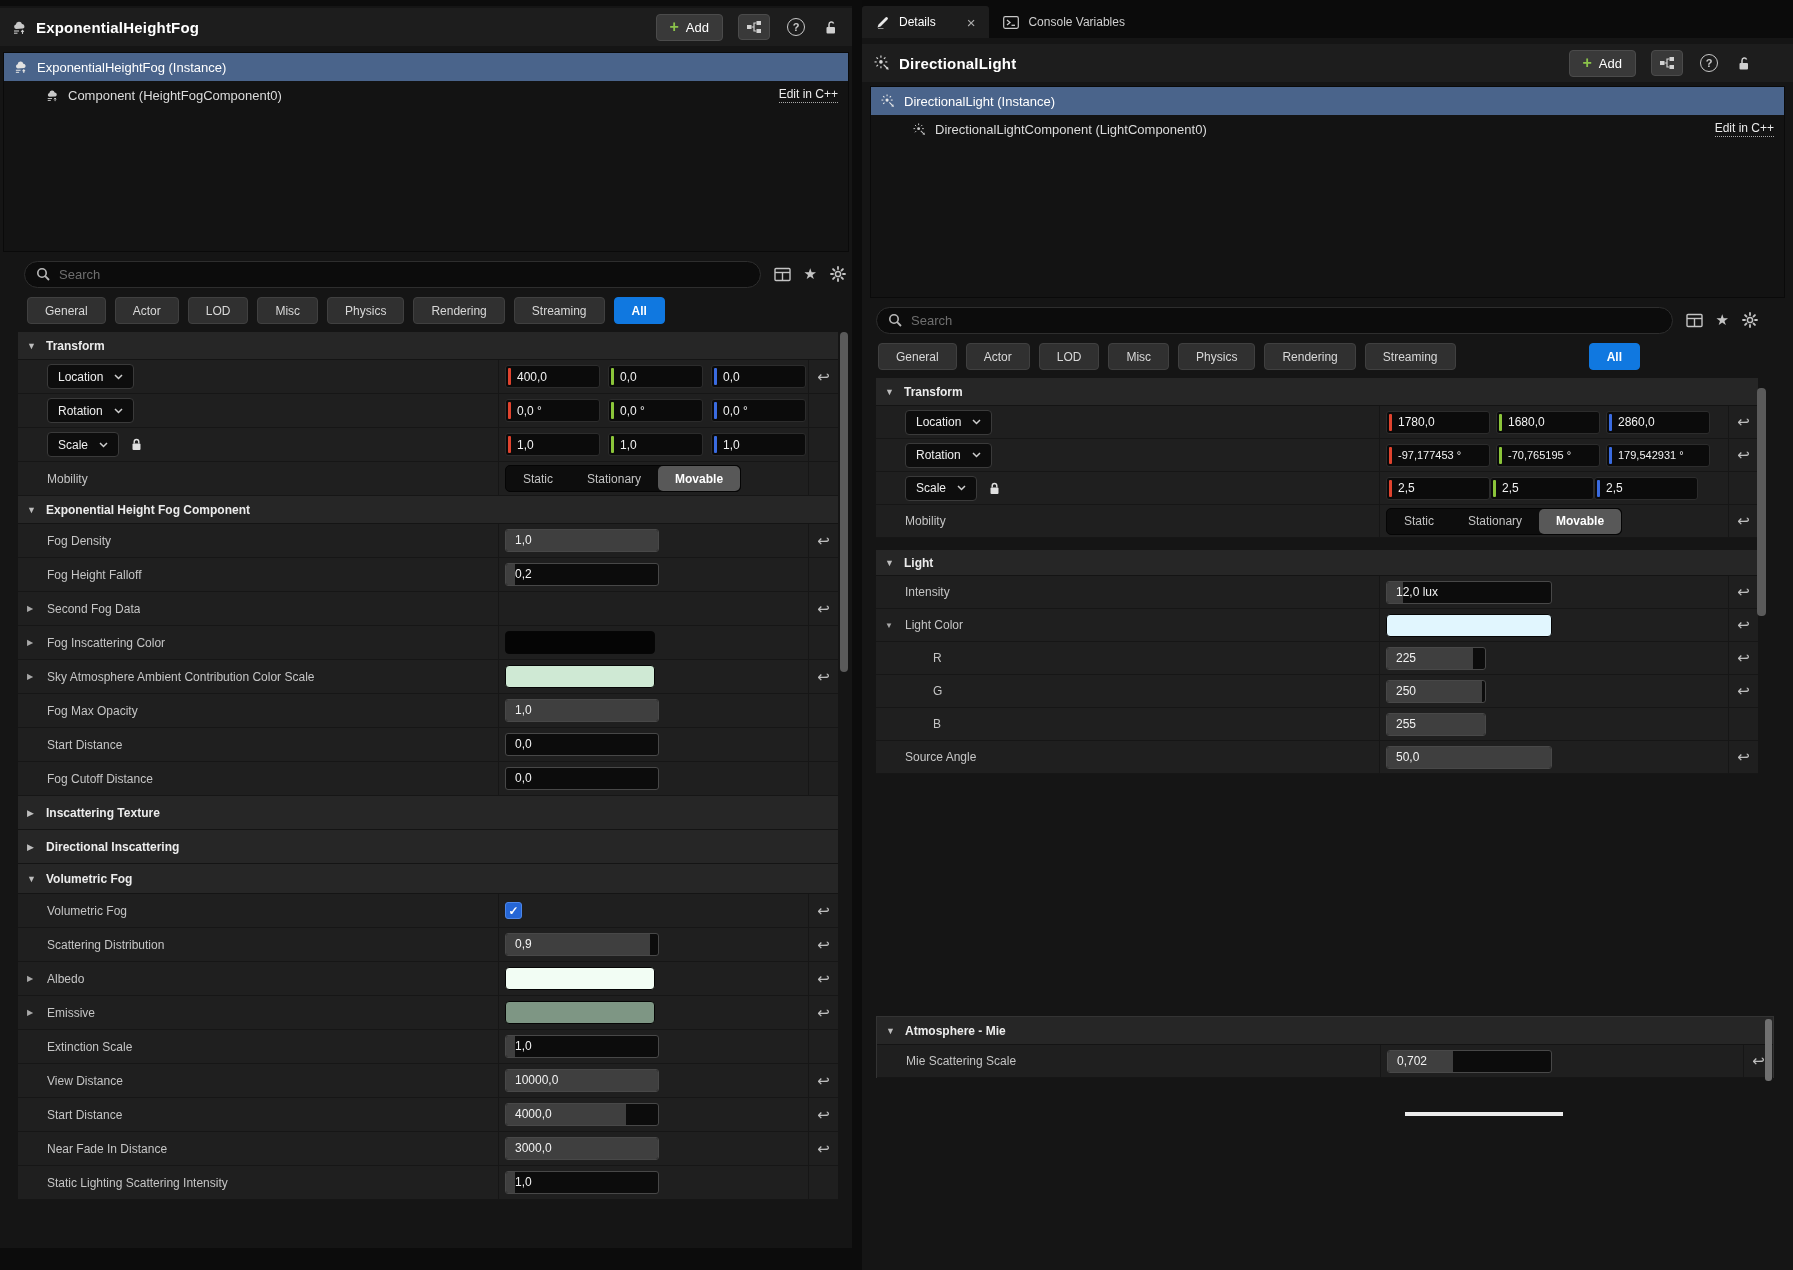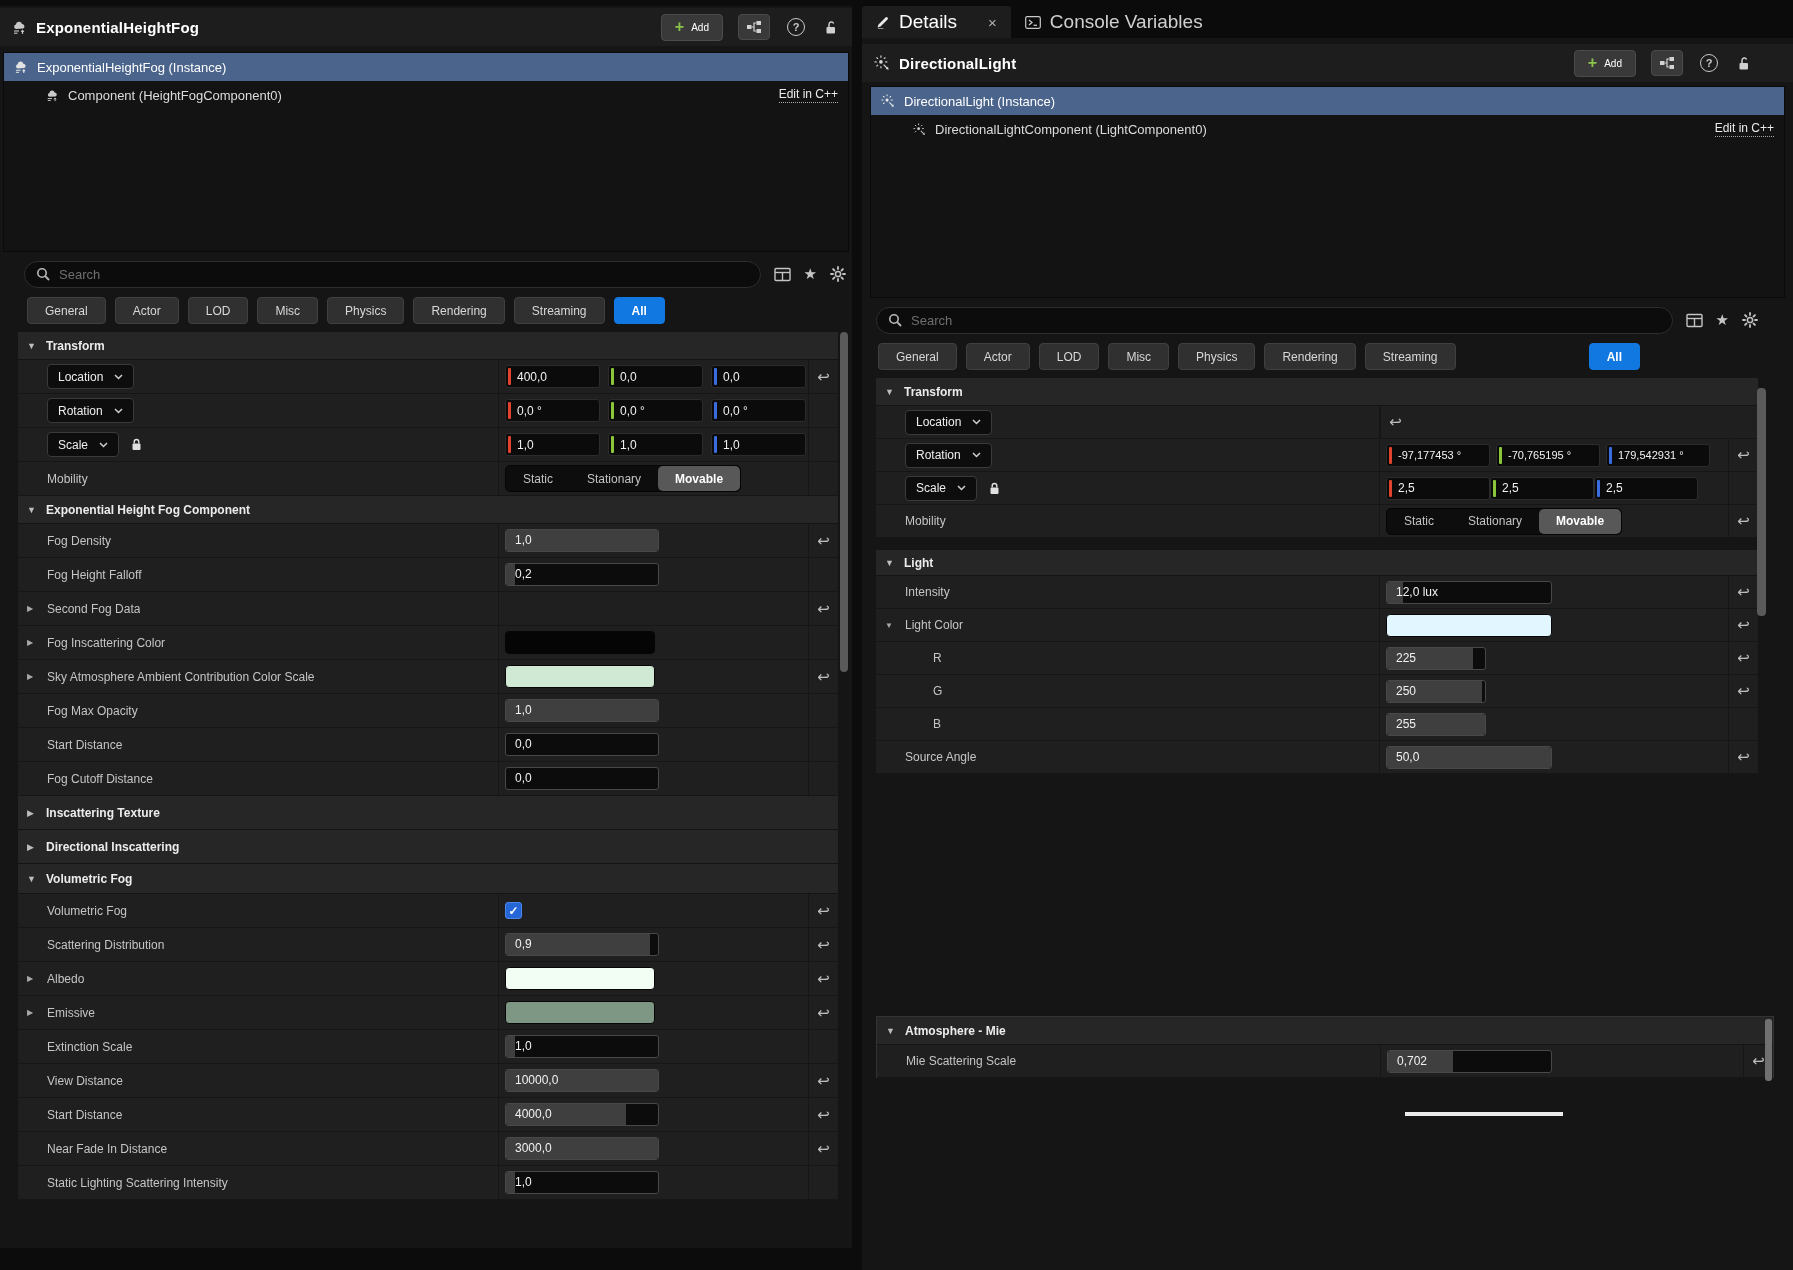--- a/index.html
+++ b/index.html
@@ -6,21 +6,21 @@
   html,body { width:1793px; height:1270px; background:#0c0c0c; font-family:"Liberation Sans", sans-serif; overflow:hidden; position:relative; }
   .panel { position:absolute; background:#151515; }
   #lp { left:0; top:6px; width:852px; height:1242px; }
   #rp { left:862px; top:0; width:931px; height:1270px; }
   .spacer { flex:1; }
   .icon { display:inline-flex; align-items:center; justify-content:center; }
 
   
   .winbar { display:flex; align-items:center; gap:9px; height:38px; background:#1d1d1d; padding:0 14px 0 12px; }
   .wintitle { font-size:15px; font-weight:bold; color:#fff; letter-spacing:.2px; }
-  .addbtn { display:flex; align-items:center; gap:7px; height:27px; padding:0 13px; background:#393939; border:1px solid #4b4b4b; border-radius:4px; color:#fff; font-size:10px; cursor:pointer; }
+  .addbtn { display:flex; align-items:center; gap:7px; height:27px; padding:0 13px; background:#393939; border:1px solid #4b4b4b; border-radius:4px; color:#fff; font-size:13px; cursor:pointer; }
   .plusglyph::before { content:"+"; color:#8bc34a; font-size:16px; font-weight:bold; line-height:1; }
   .nodebtn { width:32px; height:26px; display:flex; align-items:center; justify-content:center; background:#393939; border:1px solid #4b4b4b; border-radius:4px; cursor:pointer; margin-left:6px; }
   .qmark { width:18px; height:18px; border:1.6px solid #c9c9c9; border-radius:50%; display:inline-flex; align-items:center; justify-content:center; margin-left:8px; }
   .qmark::before { content:"?"; color:#c9c9c9; font-size:11px; font-weight:bold; }
 
   
   .treebox { background:#131313; border:1px solid #0a0a0a; margin:6px 3px 0 3px; overflow:hidden; }
   .trow { display:flex; align-items:center; gap:9px; height:28px; padding:0 10px; font-size:13px; color:#ffffff; }
   .trow.sel { background:#4a648b; }
   .trow.comp { padding-left:42px; color:#dcdcdc; }
@@ -83,21 +83,21 @@
   .swatch { height:23px; border-radius:4px; border:1px solid #060606; cursor:pointer; }
   .swatch.w150 { width:150px; } .swatch.w166 { width:166px; }
   .checkbox { width:17px; height:17px; background:#2566d6; border:1px solid #4d86e8; border-radius:3px; display:flex; align-items:center; justify-content:center; cursor:pointer; }
   .checkbox::before { content:"✓"; color:#fff; font-size:12px; font-weight:bold; }
   .mob { display:flex; align-items:center; background:#0d0d0d; border:1px solid #050505; border-radius:5px; height:27px; }
   .seg { padding:0 17px; font-size:12px; color:#c3c3c3; height:100%; display:flex; align-items:center; border-radius:5px; cursor:pointer; white-space:nowrap; }
   .seg.sel { background:#585858; color:#fff; font-weight:bold; }
 
   
   .tabbar { height:38px; background:#0b0b0b; display:flex; align-items:flex-end; }
-  .tab { height:32px; display:flex; align-items:center; gap:9px; padding:0 14px; font-size:19px; color:#cfcfcf; cursor:pointer; }
+  .tab { height:32px; display:flex; align-items:center; gap:9px; padding:0 14px; font-size:12px; color:#cfcfcf; cursor:pointer; }
   .tab.active { background:#1d1d1d; color:#fff; border-radius:3px 3px 0 0; }
   .tclose { margin-left:22px; cursor:pointer; }
   .tclose::before { content:"×"; color:#b0b0b0; font-size:15px; }
 
   
   .vthumb { position:absolute; background:#5a5a5a; border-radius:4px; }
   #lp-thumb { right:4px; top:326px; width:8px; height:340px; }
   #rp-thumb { left:895px; top:388px; width:9px; height:228px; }
   .miesec { position:absolute; left:14px; top:1016px; width:898px; border:1px solid #333; border-bottom:none; }
   .miesec .name { width:515px; }
@@ -745,20 +745,31 @@
     <div class="row">
       <div class="name">
           <span class="exp"></span>
         <div class="dropdown">
             <span>Location</span>
             <svg width="9" height="6" viewBox="0 0 9 6">
               <path d="M1 1l3.5 3.5L8 1" fill="none" stroke="#cfcfcf" stroke-width="1.5"></path>
             </svg>
           </div>
       </div>
+      <div class="val vec" style="gap:6px">
+        <div class="vbox ax">
+            <span>1780,0</span>
+          </div>
+        <div class="vbox ay">
+            <span>1680,0</span>
+          </div>
+        <div class="vbox az">
+            <span>2860,0</span>
+          </div>
+      </div>
       <div class="rev">
           <span class="i-rev"></span>
         </div>
     </div>
 
     <div class="row">
       <div class="name">
           <span class="exp"></span>
         <div class="dropdown">
             <span>Rotation</span>

